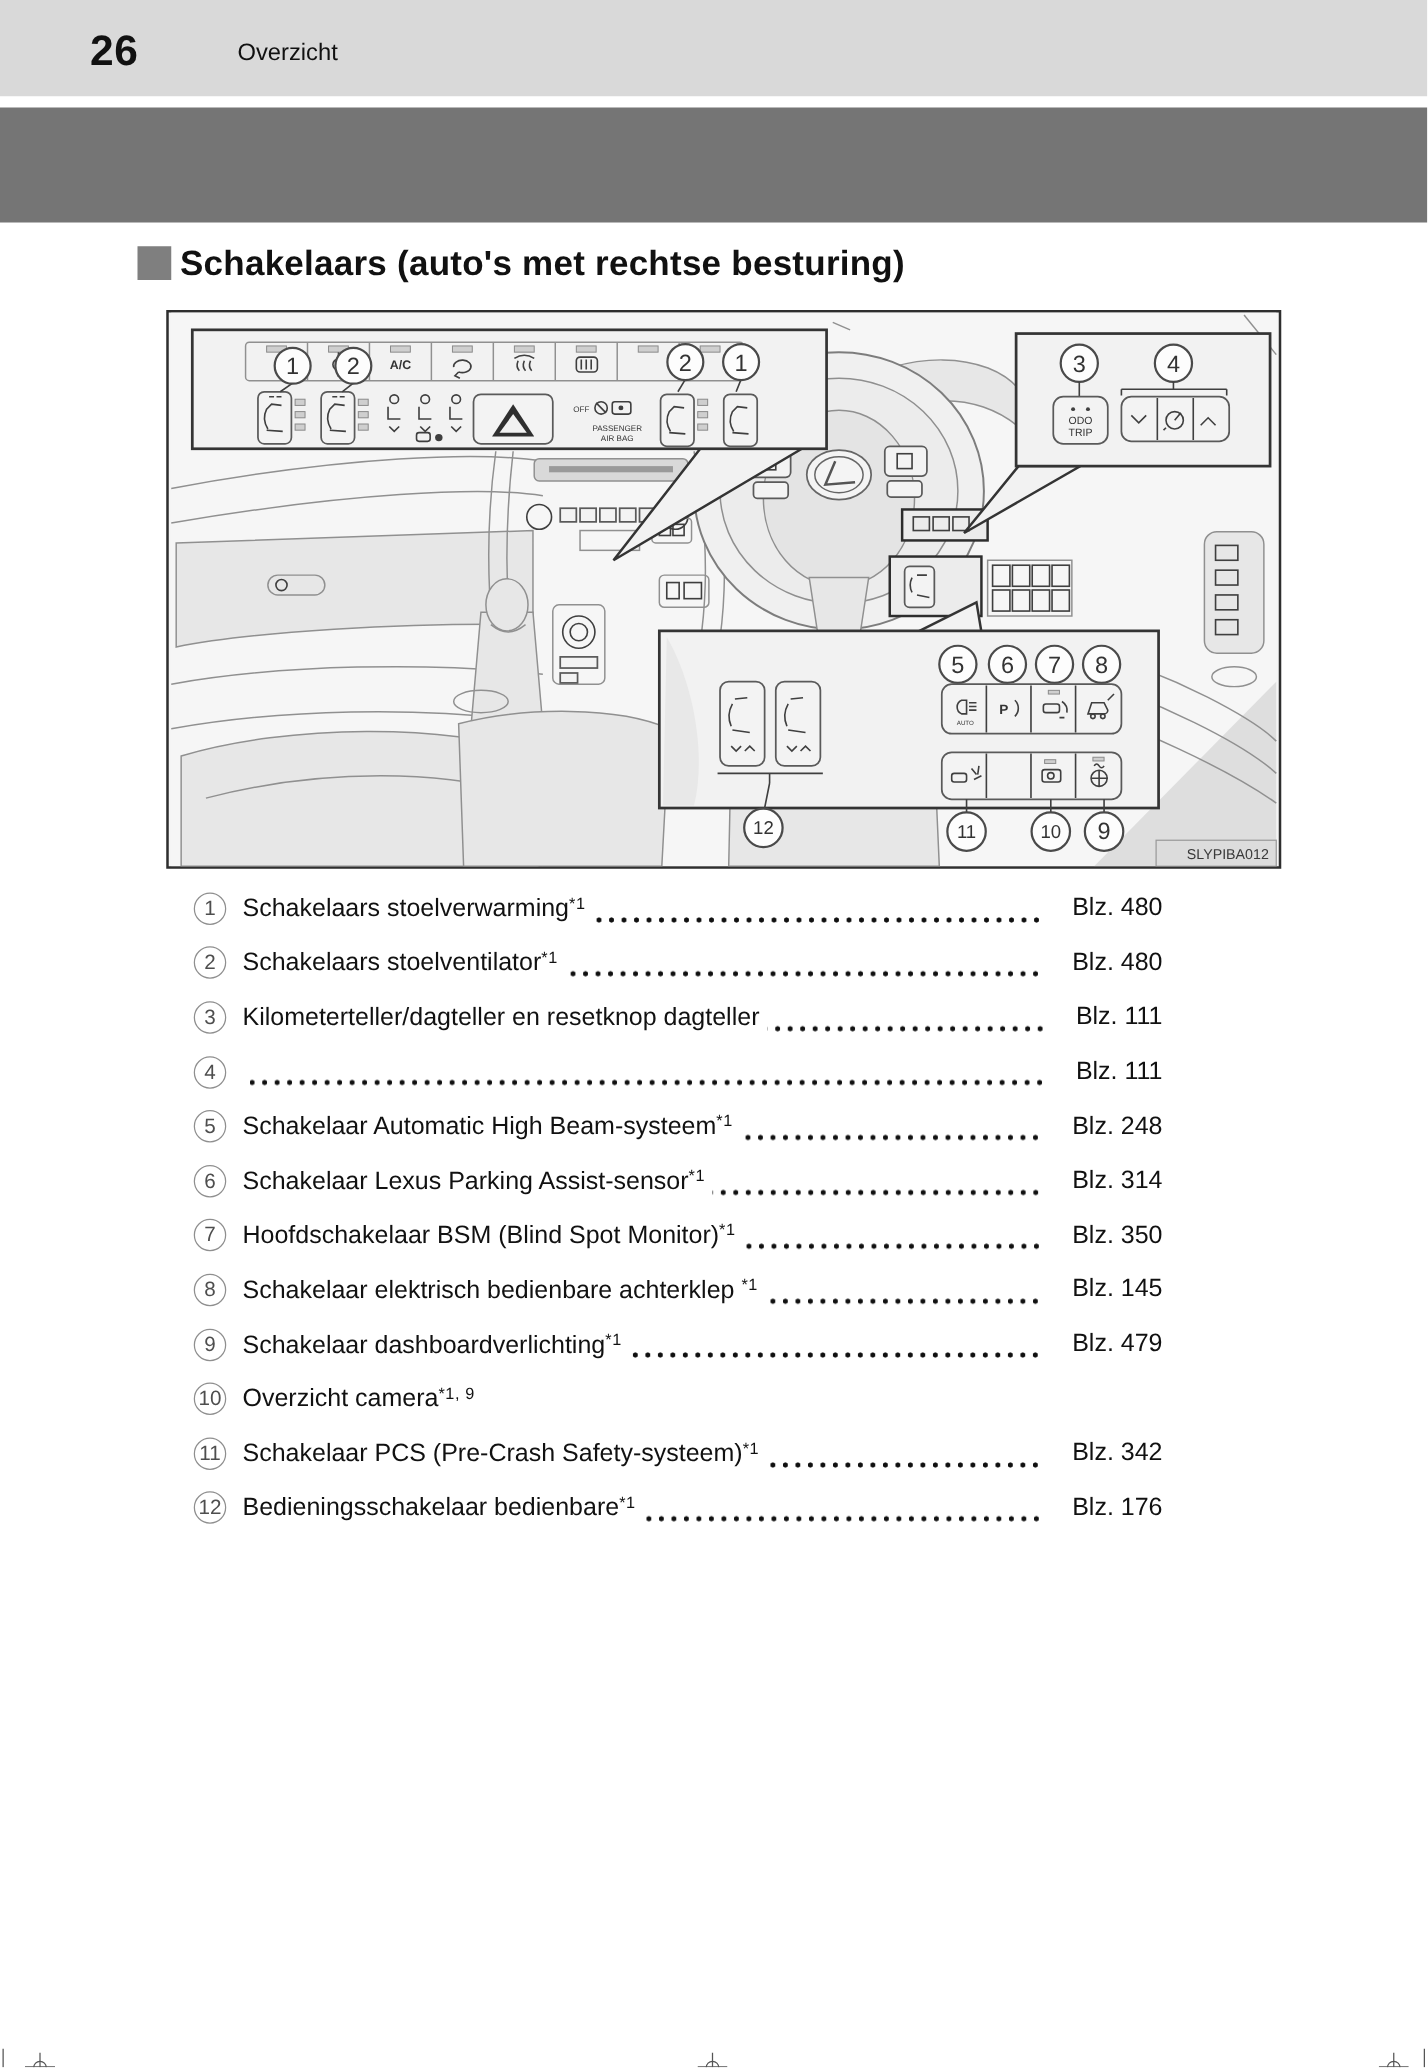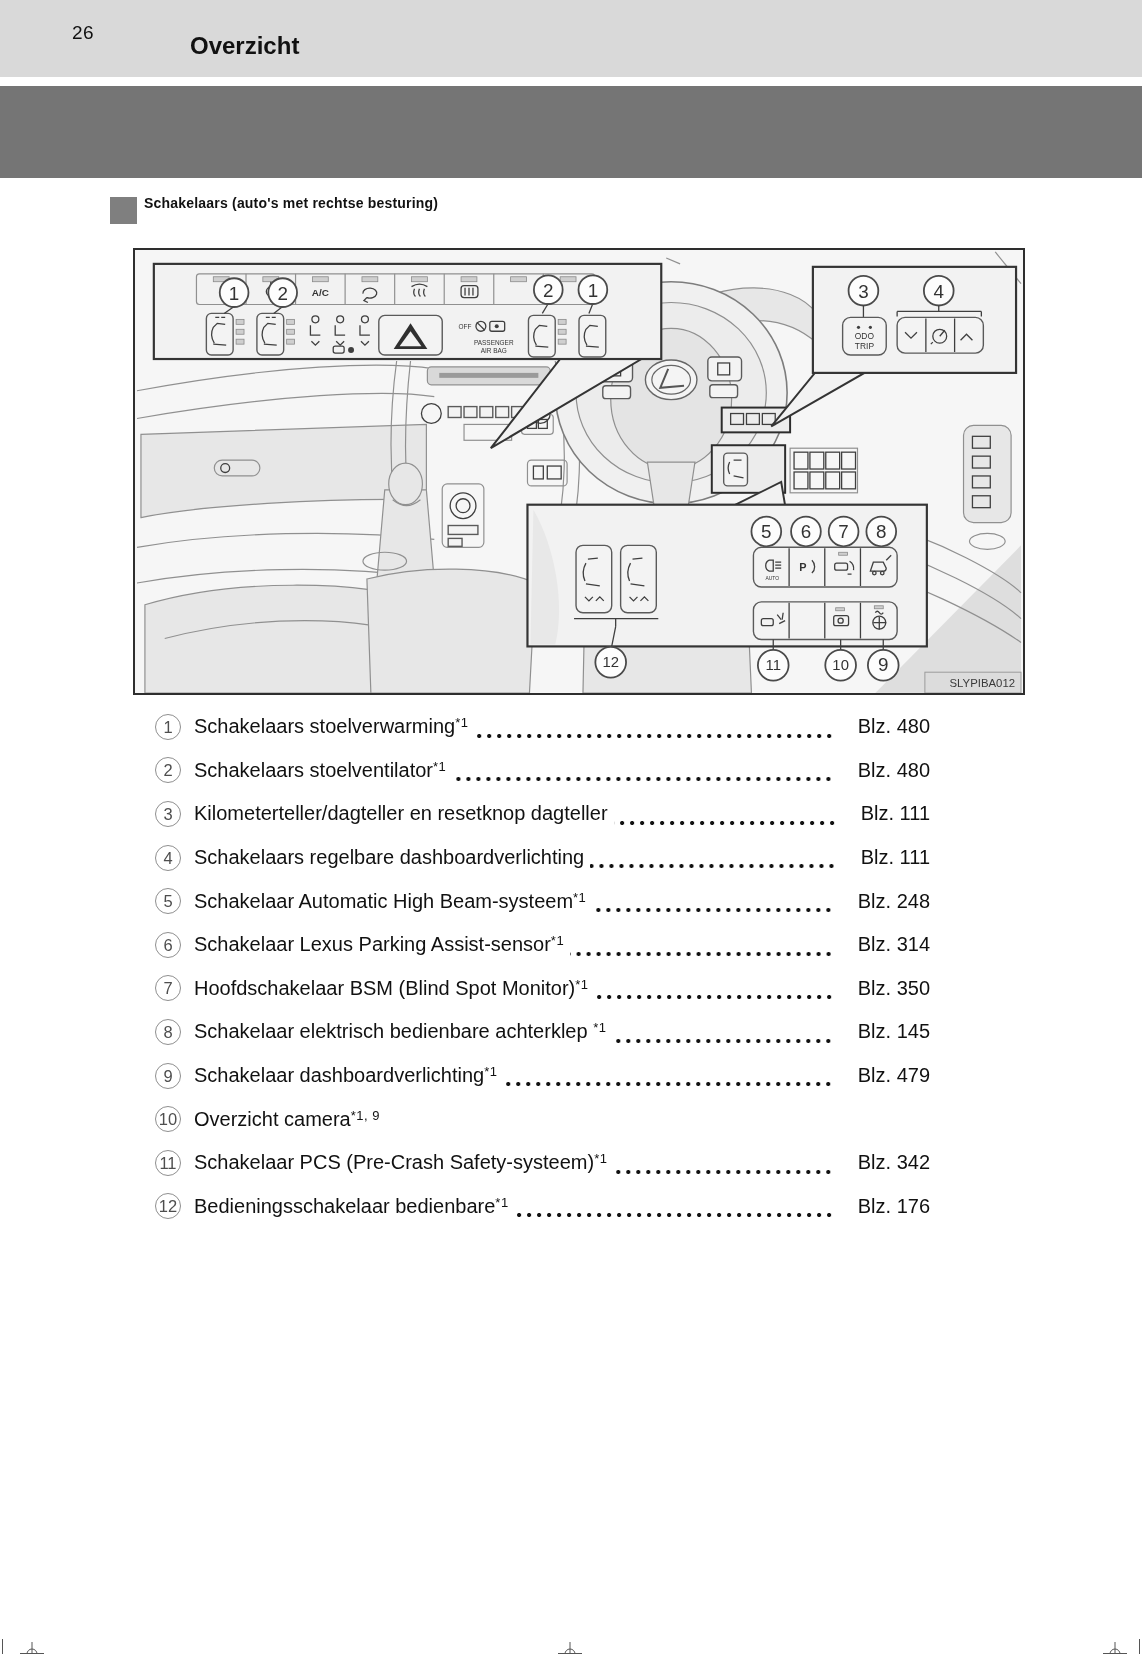--- a/index.html
+++ b/index.html
@@ -1,26 +1,26 @@
 <!DOCTYPE html>
 <html><head>
 <meta charset="utf-8">
 <style>
   html,body{margin:0;padding:0;background:#fff;}
   .page{position:relative;width:1142px;height:1654px;background:#fff;overflow:hidden;
         font-family:"Liberation Sans",sans-serif;color:#111;}
   
   .hdr{position:absolute;left:0;top:0;width:1142px;height:77px;background:#d9d9d9;}
-  .hdr-num{position:absolute;left:72px;top:22px;font-size:19px;font-weight:normal;letter-spacing:.5px;}
-  .hdr-sec{position:absolute;left:190px;top:32px;font-size:24px;font-weight:700;}
+  .hdr-num{position:absolute;left:72px;top:22px;font-size:34px;font-weight:bold;letter-spacing:.5px;}
+  .hdr-sec{position:absolute;left:190px;top:32px;font-size:19px;font-weight:400;}
   .banner{position:absolute;left:0;top:86px;width:1142px;height:92px;background:#757575;}
   
   .heading{position:absolute;left:110px;top:195px;display:flex;align-items:flex-start;}
   .heading .sq{width:27px;height:27px;background:#7f7f7f;margin-right:7px;margin-top:2px;flex:none;}
-  .heading .ht{font-size:14px;font-weight:bold;letter-spacing:.2px;}
+  .heading .ht{font-size:28px;font-weight:bold;letter-spacing:.2px;}
   
   .fig{position:absolute;left:133px;top:248px;width:888px;height:443px;border:2px solid #2e2e2e;background:#f5f5f5;}
   .fig svg{display:block;}
   svg text{font-family:"Liberation Sans",sans-serif;}
   .art{fill:none;stroke:#909090;stroke-width:1.2;}
   .artf{fill:#e7e7e7;stroke:#909090;stroke-width:1.2;}
   .artd{fill:#d9d9d9;stroke:#909090;stroke-width:1.2;}
   .cob{fill:#f2f2f2;stroke:#343434;stroke-width:2.2;}
   .ptr{fill:#f2f2f2;stroke:#343434;stroke-width:2;}
   .src{fill:#ececec;stroke:#2d2d2d;stroke-width:2;}
@@ -426,21 +426,20 @@
       <span class="ref">Blz. 480</span>
     </li>
     <li>
       <span class="cnum">3</span>
       <span class="lbl"><span>Kilometerteller/dagteller en resetknop dagteller</span><sup></sup></span>
       <span class="leader"></span>
       <span class="ref">Blz. 111</span>
     </li>
     <li>
       <span class="cnum">4</span>
-      <span class="lbl"><span>Schakelaars regelbare dashboardverlichting</span><sup></sup></span>
       <span class="leader"></span>
       <span class="ref">Blz. 111</span>
     </li>
     <li>
       <span class="cnum">5</span>
       <span class="lbl"><span>Schakelaar Automatic High Beam-systeem</span><sup>*1</sup></span>
       <span class="leader"></span>
       <span class="ref">Blz. 248</span>
     </li>
     <li>

